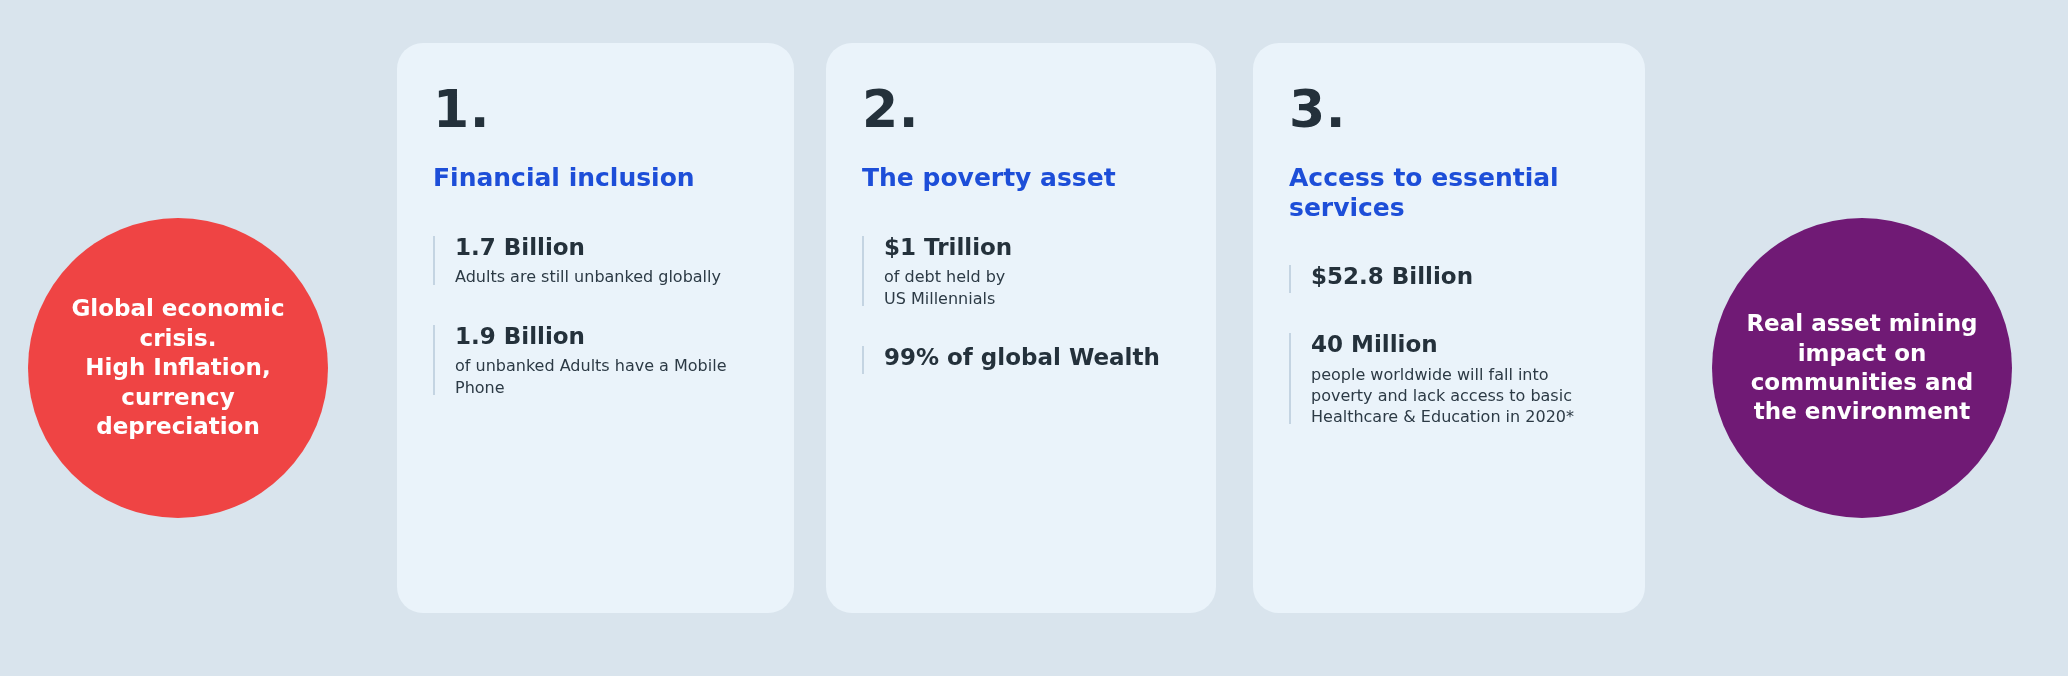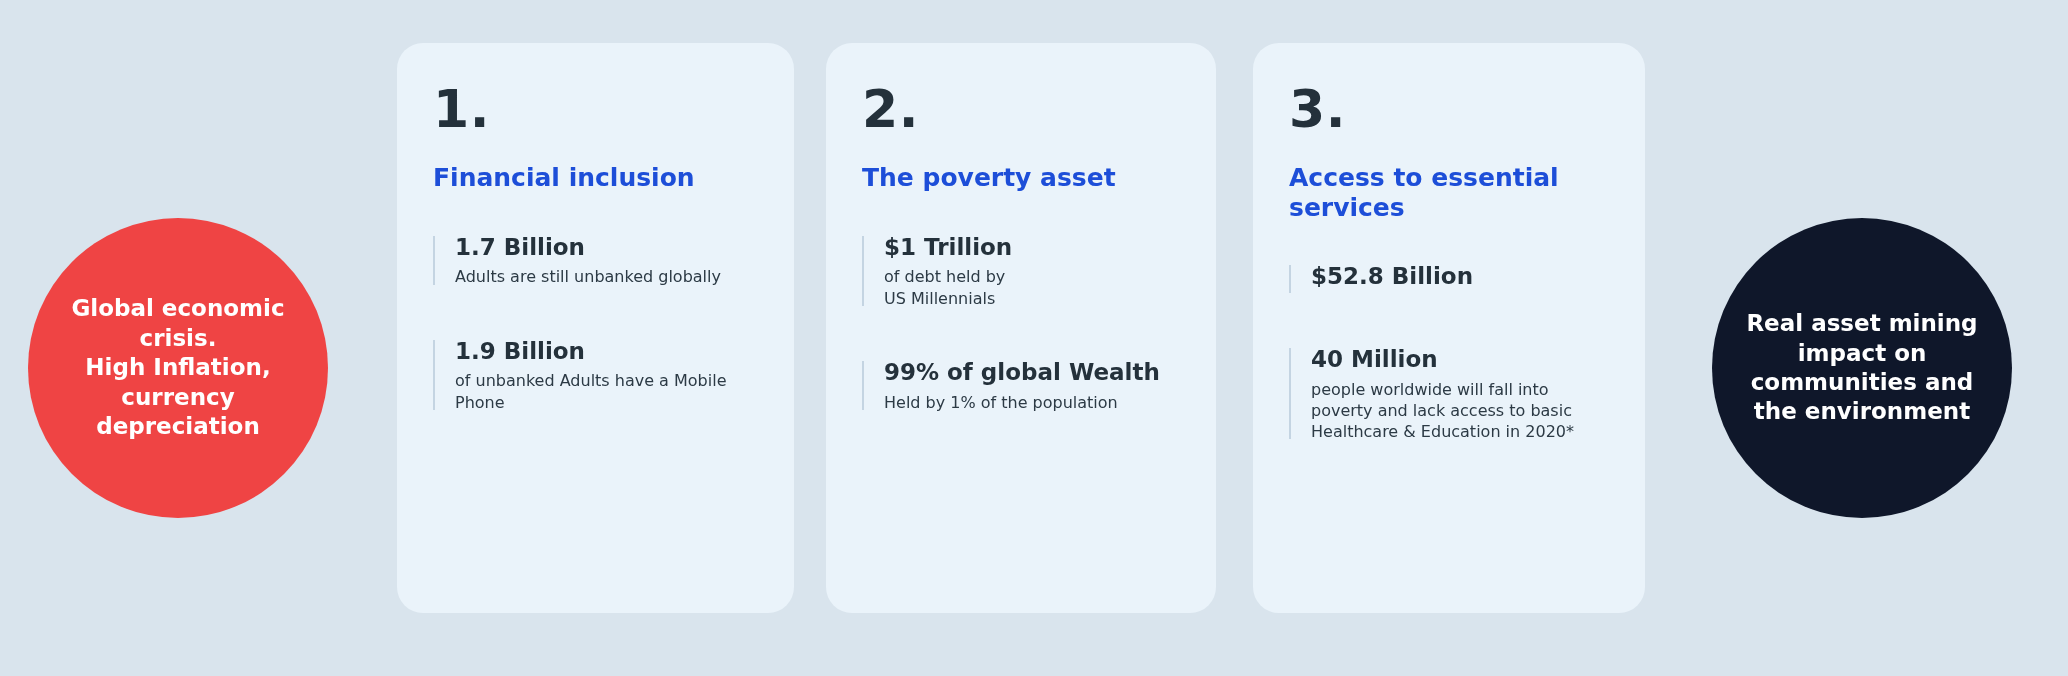--- a/index.html
+++ b/index.html
@@ -39,21 +39,21 @@
     top: 218px;
     width: 300px;
     height: 300px;
     background: #ef4444;
   }
   #circle-right {
     left: 1712px;
     top: 218px;
     width: 300px;
     height: 300px;
-    background: #0f172a;
+    background: #701a75;
   }
   .circle-text {
     white-space: pre-line;
   }
 
   
   .card {
     position: absolute;
     top: 43px;
     background: #eaf3fa;
@@ -77,21 +77,21 @@
     font-size: 25px;
     font-weight: bold;
     color: #1d4ed8;
     line-height: 1.18;
     margin: 0 0 40px 0;
   }
 
   .facts {
     display: flex;
     flex-direction: column;
-    gap: 49px;
+    gap: 34px;
   }
   .fact {
     position: relative;
     padding-left: 22px;
   }
   .fact::before {
     content: "";
     position: absolute;
     left: 0;
     top: 3px;
@@ -142,21 +142,20 @@
     <div class="card-number">2.</div>
     <div class="card-title">The poverty asset</div>
     <div class="facts">
       <div class="fact">
         <div class="fact-head">$1 Trillion</div>
         <div class="fact-body">of debt held by
 US Millennials</div>
       </div>
       <div class="fact">
         <div class="fact-head">99% of global Wealth</div>
-        <div class="fact-body">Held by 1% of the population</div>
       </div>
     </div>
   </div>
 
   <div class="card" id="card-3">
     <div class="card-number">3.</div>
     <div class="card-title">Access to essential services</div>
     <div class="facts">
       <div class="fact">
         <div class="fact-head">$52.8 Billion</div>

